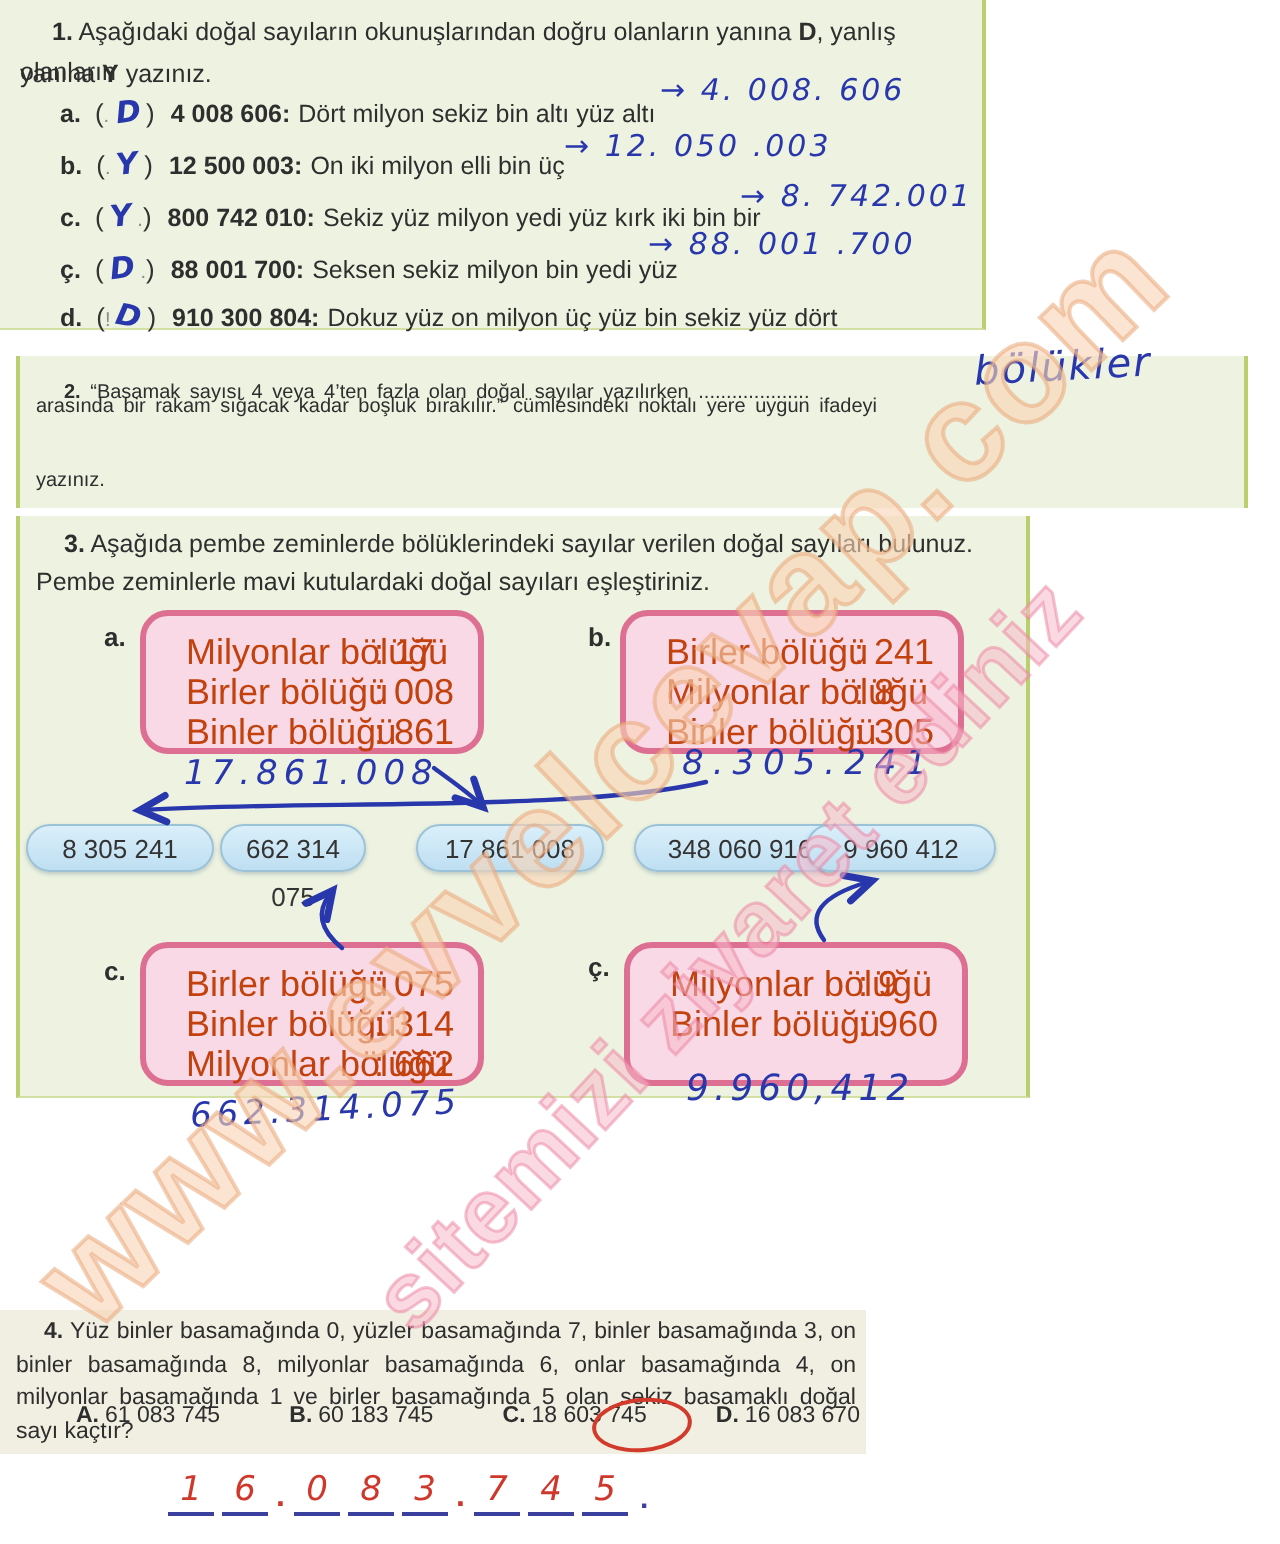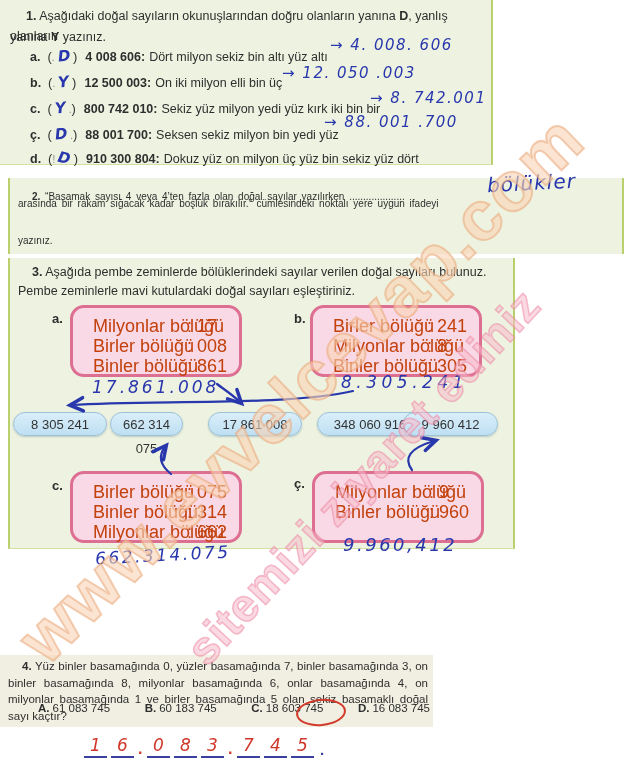--- a/index.html
+++ b/index.html
@@ -175,21 +175,21 @@
     <path d="M412,470 C403,458 410,448 434,441" fill="none" stroke="#2937ad" stroke-width="2.2" stroke-linecap="round" marker-end="url(#ah)"></path>
   </svg>
 
   <div class="q4text print">
     <b>4.</b><span> Yüz binler basamağında 0, yüzler basamağında 7, binler basamağında 3, on binler basamağında 8, milyonlar basamağında 6, onlar basamağında 4, on milyonlar basamağında 1 ve birler basamağında 5 olan sekiz basamaklı doğal sayı kaçtır?</span>
   </div>
   <div class="optrow print">
     <span class="opt"><b>A.</b><span>61 083 745</span></span>
     <span class="opt"><b>B.</b><span>60 183 745</span></span>
     <span class="opt"><b>C.</b><span>18 603 745</span></span>
-    <span class="opt"><b>D.</b><span>16 083 745</span></span>
+    <span class="opt"><b>D.</b><span>16 083 670</span></span>
   </div>
   <div class="redcircle"></div>
 
   <div class="digits">
     <span class="dg">1</span>
     <span class="dg">6</span>
     <span class="ddot">.</span>
     <span class="dg">0</span>
     <span class="dg">8</span>
     <span class="dg">3</span>

